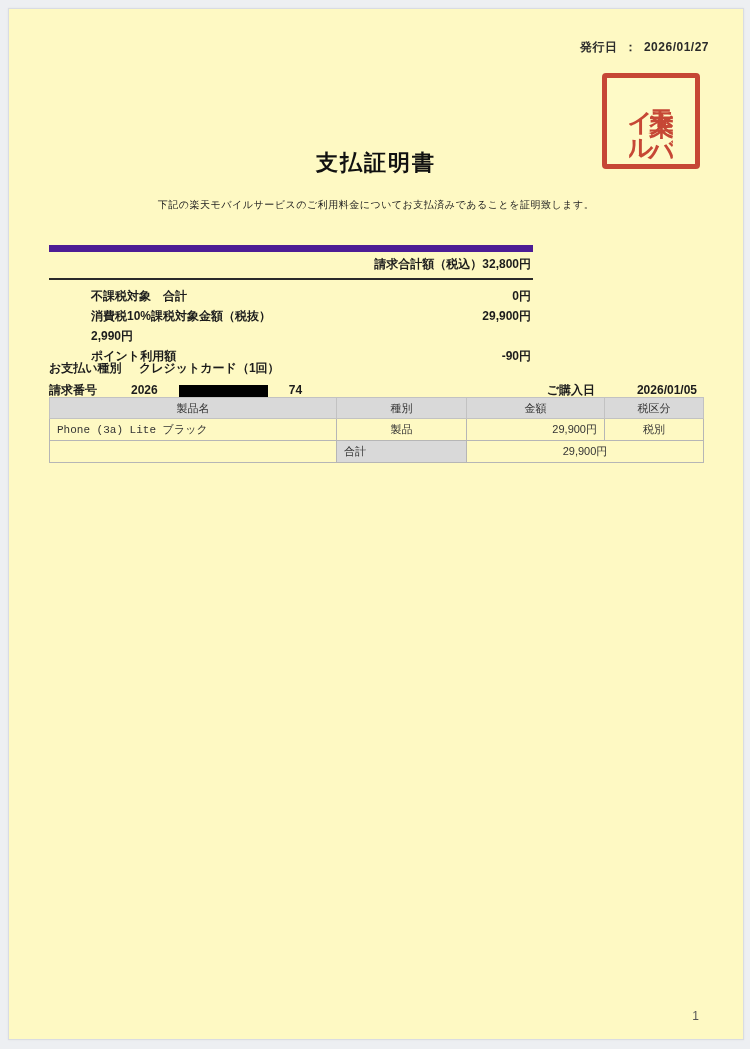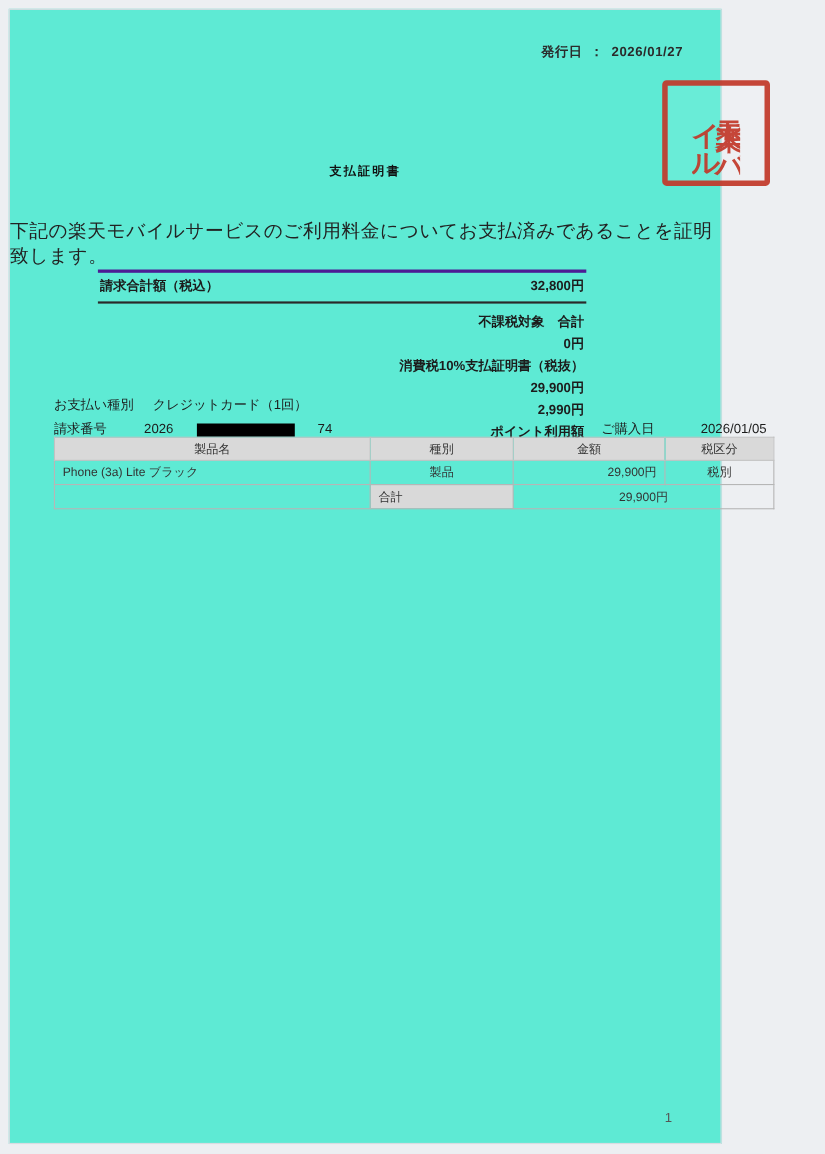--- a/index.html
+++ b/index.html
@@ -6,22 +6,22 @@
   html, body {
     width: 750px; height: 1049px;
     background: #edeff2;
     font-family: "Liberation Sans", "DejaVu Sans", sans-serif;
     color: #1a1a1a;
     overflow: hidden;
   }
   .page {
     position: absolute;
     left: 8px; top: 8px;
-    width: 648px; height: 1032px;
-    background: #5eead4;
+    width: 736px; height: 1032px;
+    background: #fef9c3;
     border: 1px solid #d9dce2;
     box-shadow: 0 0 2px rgba(0,0,0,0.06);
   }
 
   
   .issue-date {
     position: absolute; top: 30px; right: 34px;
     font-size: 12px; font-weight: bold; color: #2b2b2b;
     letter-spacing: 0.5px;
   }
@@ -55,53 +55,52 @@
     letter-spacing: 0px;
     height: 84px;
     overflow: hidden;
     text-align: center;
     transform: scaleX(1.04);
   }
 
   .doc-title {
     position: absolute; top: 139px; left: 0; width: 100%;
     text-align: center;
-    font-size: 11px; font-weight: bold; color: #111;
+    font-size: 22px; font-weight: bold; color: #111;
     letter-spacing: 2px;
   }
   .doc-subtitle {
     position: absolute; top: 189px; left: 0; width: 100%;
-    font-size: 17px; color: #222;
+    text-align: center;
+    font-size: 10px; color: #222;
     letter-spacing: 0.5px;
   }
 
   
   .summary {
     position: absolute; left: 40px; top: 236px; width: 484px;
     font-size: 12px; font-weight: bold; color: #1c1c1c;
   }
   .summary-total {
-    display: flex; justify-content: space-between; align-items: center;
-    border-top: 3px solid #4c1d95;
+    display: flex; justify-content: flex-end; align-items: center;
+    border-top: 7px solid #4c1d95;
     border-bottom: 2px solid #2a2a2a;
     padding: 4px 2px 5px 2px;
-    margin-left: 40px;
   }
   .summary-rows { padding-top: 6px; }
   .summary-row {
-    display: flex; justify-content: space-between; align-items: flex-end;
+    display: flex; justify-content: space-between; align-items: center;
     padding: 0 2px 0 42px;
     line-height: 20px;
-    flex-direction: column;
   }
 
   
   .payment {
     position: absolute; left: 40px; top: 352px; width: 656px;
-    font-size: 12px; font-weight: normal; color: #1c1c1c;
+    font-size: 12px; font-weight: bold; color: #1c1c1c;
   }
   .payment-method { line-height: 15px; }
   .payment-method .val { margin-left: 14px; }
   .invoice-line {
     margin-top: 7px; line-height: 15px;
     display: flex; justify-content: space-between; align-items: center;
   }
   .invoice-left { display: flex; align-items: center; gap: 20px; }
   .invoice-left .num { margin-left: 14px; }
   .redaction {
@@ -129,21 +128,21 @@
     overflow: hidden; white-space: nowrap;
   }
   table.product th {
     background: #d9d9d9;
     border-color: #c2c2c2;
     text-align: center;
     height: 21px;
   }
   td.c { text-align: center; }
   td.r { text-align: right; }
-  td.l { text-align: left; }
+  td.l { text-align: left; font-family: Liberation Mono, monospace; }
   td.gray { background: #d9d9d9; text-align: left; }
   td.blank { border: none; background: transparent; }
 
   .page-number {
     position: absolute; right: 44px; bottom: 16px;
     font-size: 12px; color: #555;
   }
 </style>
 </head>
 <body>
@@ -167,21 +166,21 @@
     <div class="summary-total">
       <span>請求合計額（税込）</span>
       <span>32,800円</span>
     </div>
     <div class="summary-rows">
       <div class="summary-row">
         <span>不課税対象　合計</span>
         <span>0円</span>
       </div>
       <div class="summary-row">
-        <span>消費税10%支払証明書（税抜）</span>
+        <span>消費税10%課税対象金額（税抜）</span>
         <span>29,900円</span>
       </div>
       <div class="summary-row">
         <span>2,990円</span>
       </div>
       <div class="summary-row">
         <span>ポイント利用額</span>
         <span>-90円</span>
       </div>
     </div>

